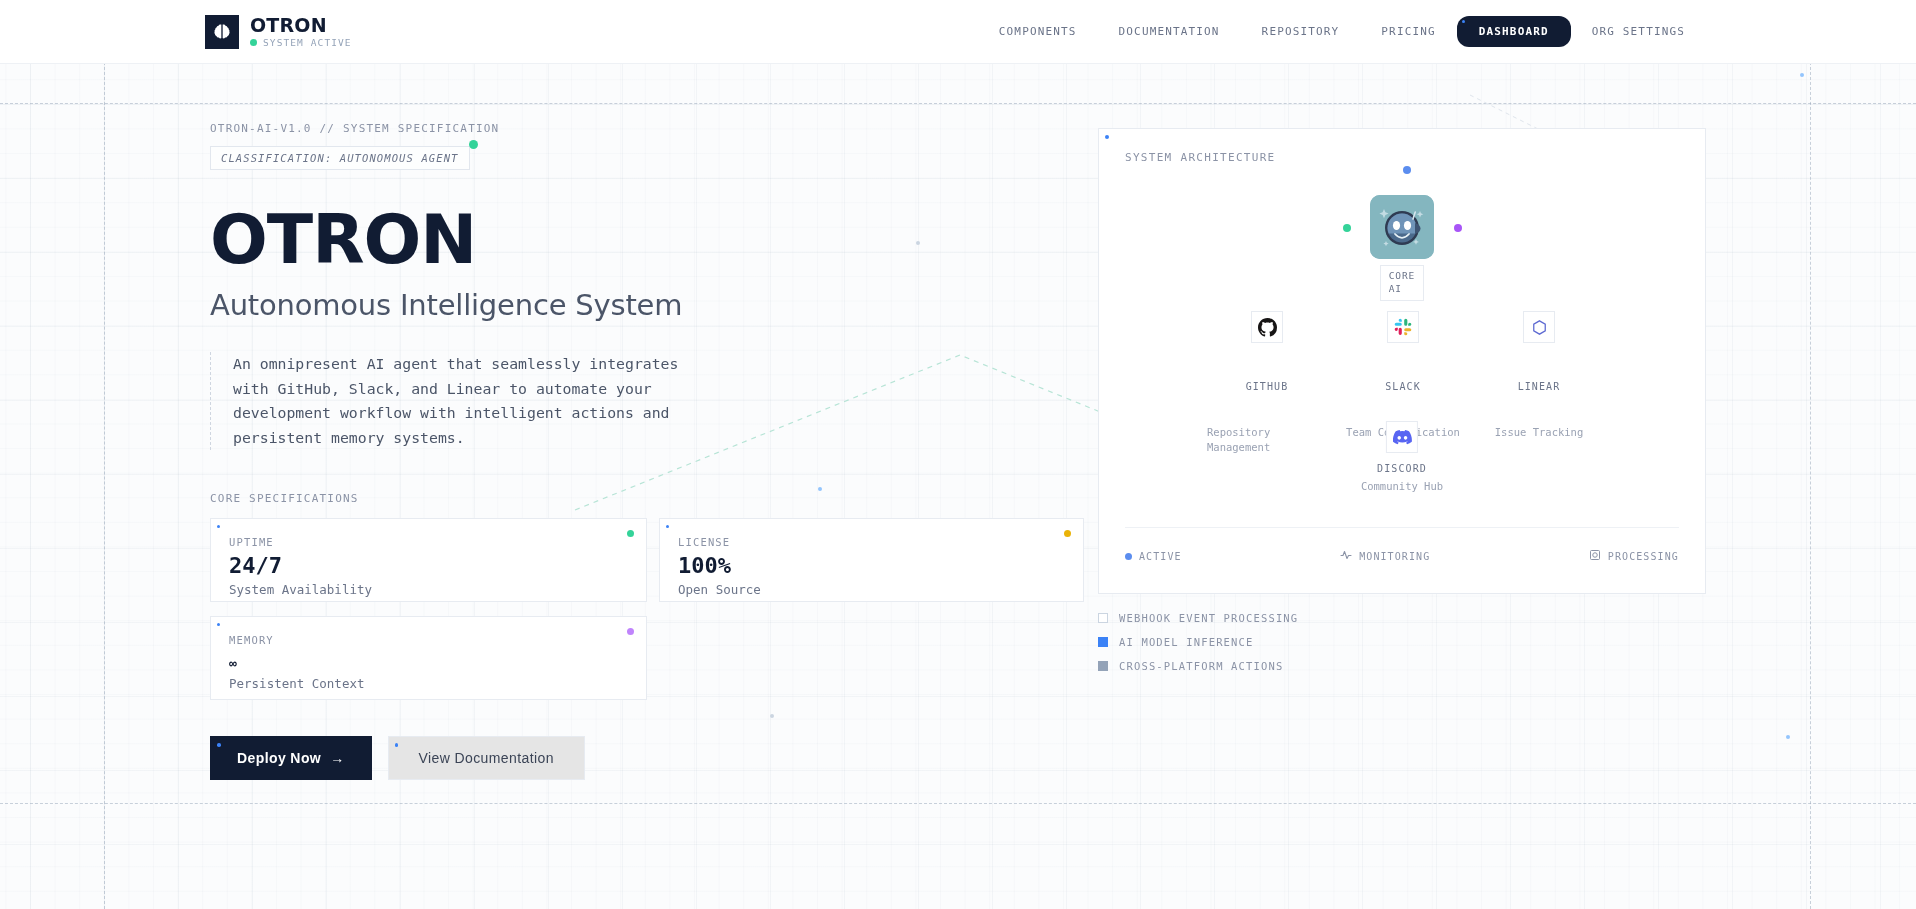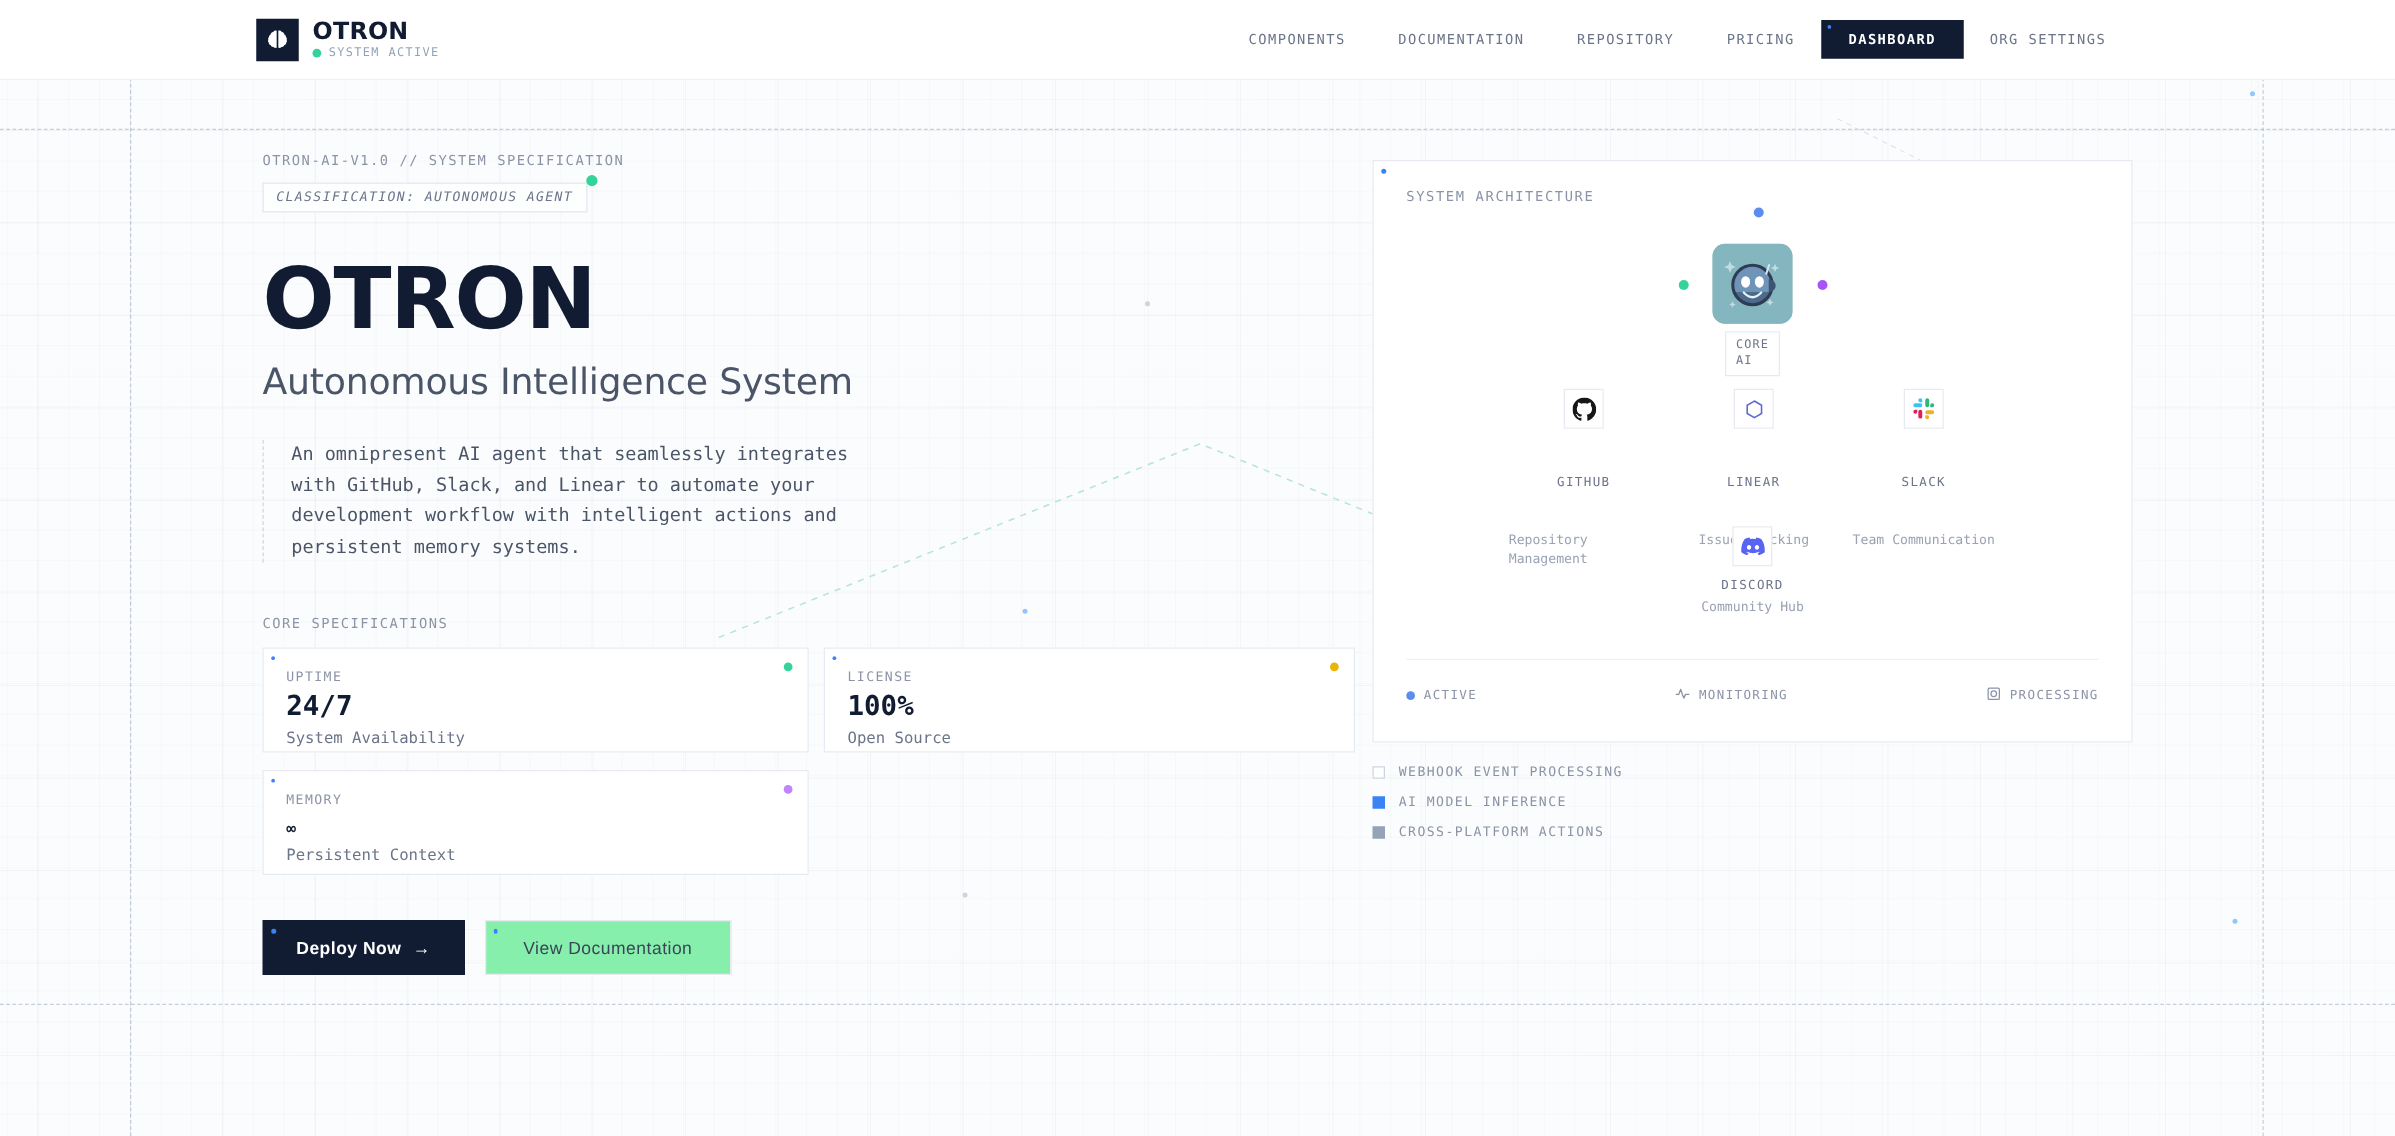--- a/index.html
+++ b/index.html
@@ -69,21 +69,21 @@
   #brand-status-dot { width: 7px; height: 7px; border-radius: 50%; background: #34d399; }
   #brand-status-text { font-size: 9.5px; letter-spacing: 1.1px; color: #94a3b8; }
 
   #nav { margin-left: auto; margin-right: 210px; display: flex; align-items: center; gap: 0; }
   .nav-item {
     font-size: 11px; letter-spacing: 1.15px; color: #6b7489;
     padding: 9px 21px; white-space: nowrap; cursor: pointer;
   }
   .nav-item.active {
     background: #111c33; color: #ffffff; font-weight: 700;
-    position: relative; padding: 9px 22px;
+    position: relative; padding: 9px 22px; border-radius: 12px;
   }
   .nav-item.active .corner-dot {
     position: absolute; top: 4px; left: 5px;
     width: 3px; height: 3px; border-radius: 50%; background: #3b82f6;
   }
 
   
   #left-col { position: absolute; left: 210px; top: 122px; width: 860px; }
 
   #spec-line { font-size: 11px; letter-spacing: 1.2px; color: #8b93a6; }
@@ -144,21 +144,21 @@
   .card-value.small { font-size: 13px; margin-top: 11px; }
   .card-desc { font-size: 12.5px; color: #6b7489; margin-top: 5px; }
 
   #actions { margin-top: 36px; display: flex; gap: 16px; }
   .btn {
     position: relative; font-size: 14px; letter-spacing: 0.4px;
     padding: 13px 26px; cursor: pointer; border: 1px solid transparent;
     display: flex; align-items: center; gap: 9px;
   }
   .btn-primary { background: #111c33; color: #ffffff; font-weight: 700; }
-  .btn-secondary { background: #86efac; color: #3b4456; border-color: #e7ebf1; padding: 13px 30px; }
+  .btn-secondary { background: #e5e5e5; color: #3b4456; border-color: #e7ebf1; padding: 13px 30px; }
   .btn .corner-dot {
     position: absolute; top: 6px; left: 6px;
     width: 3.5px; height: 3.5px; border-radius: 50%; background: #3b82f6;
   }
 
   
   #arch-panel {
     position: absolute; left: 1098px; top: 128px; width: 608px; height: 466px;
     background: #ffffff; border: 1px solid #e7ebf1;
   }
@@ -363,39 +363,39 @@
       <div class="node-icon">
         <svg width="19" height="19" viewBox="0 0 16 16" fill="#171515">
           <path d="M8 0C3.58 0 0 3.58 0 8c0 3.54 2.29 6.53 5.47 7.59.4.07.55-.17.55-.38 0-.19-.01-.82-.01-1.49-2.01.37-2.53-.49-2.69-.94-.09-.23-.48-.94-.82-1.13-.28-.15-.68-.52-.01-.53.63-.01 1.08.58 1.23.82.72 1.21 1.87.87 2.33.66.07-.52.28-.87.51-1.07-1.78-.2-3.64-.89-3.64-3.95 0-.87.31-1.59.82-2.15-.08-.2-.36-1.02.08-2.12 0 0 .67-.21 2.2.82.64-.18 1.32-.27 2-.27s1.36.09 2 .27c1.53-1.04 2.2-.82 2.2-.82.44 1.1.16 1.92.08 2.12.51.56.82 1.27.82 2.15 0 3.07-1.87 3.75-3.65 3.95.29.25.54.73.54 1.48 0 1.07-.01 1.93-.01 2.2 0 .21.15.46.55.38A8.01 8.01 0 0 0 16 8c0-4.42-3.58-8-8-8z"></path>
         </svg>
       </div>
       <div class="node-name">GITHUB</div>
       <div class="node-desc">Repository Management</div>
     </div>
     <div class="node">
       <div class="node-icon">
-        <svg width="17" height="17" viewBox="0 0 24 24" fill="none" stroke="#5E6AD2" stroke-width="1.8">
-          <path d="M12 2.6l8.1 4.7v9.4L12 21.4 3.9 16.7V7.3z"></path>
-        </svg>
-      </div>
-      <div class="node-name">LINEAR</div>
-      <div class="node-desc">Issue Tracking</div>
-    </div>
-    <div class="node">
-      <div class="node-icon">
         <svg width="18" height="18" viewBox="0 0 24 24">
           <path fill="#E01E5A" d="M5.1 15.1a2.1 2.1 0 1 1-2.1-2.1h2.1v2.1zm1.1 0a2.1 2.1 0 0 1 4.2 0v5.3a2.1 2.1 0 0 1-4.2 0v-5.3z"></path>
           <path fill="#36C5F0" d="M8.3 5.1a2.1 2.1 0 1 1 2.1-2.1v2.1H8.3zm0 1.1a2.1 2.1 0 0 1 0 4.2H3a2.1 2.1 0 0 1 0-4.2h5.3z"></path>
           <path fill="#2EB67D" d="M18.9 8.3a2.1 2.1 0 1 1 2.1 2.1h-2.1V8.3zm-1.1 0a2.1 2.1 0 0 1-4.2 0V3a2.1 2.1 0 0 1 4.2 0v5.3z"></path>
           <path fill="#ECB22E" d="M15.7 18.9a2.1 2.1 0 1 1-2.1 2.1v-2.1h2.1zm0-1.1a2.1 2.1 0 0 1 0-4.2H21a2.1 2.1 0 0 1 0 4.2h-5.3z"></path>
         </svg>
       </div>
       <div class="node-name">SLACK</div>
       <div class="node-desc">Team Communication</div>
     </div>
+    <div class="node">
+      <div class="node-icon">
+        <svg width="17" height="17" viewBox="0 0 24 24" fill="none" stroke="#5E6AD2" stroke-width="1.8">
+          <path d="M12 2.6l8.1 4.7v9.4L12 21.4 3.9 16.7V7.3z"></path>
+        </svg>
+      </div>
+      <div class="node-name">LINEAR</div>
+      <div class="node-desc">Issue Tracking</div>
+    </div>
   </div>
 
   <div id="discord-node">
     <div class="node-icon">
       <svg width="19" height="19" viewBox="0 0 24 19" fill="#5865F2">
         <path d="M20.3 1.6A19.8 19.8 0 0 0 15.4.1c-.2.4-.5 1-.7 1.4a18.3 18.3 0 0 0-5.5 0c-.2-.5-.5-1-.7-1.4a19.7 19.7 0 0 0-4.9 1.5C.5 6.2-.3 10.6.1 15a19.9 19.9 0 0 0 6 3c.5-.7.9-1.4 1.3-2.1-.7-.3-1.4-.6-2-1 .2-.1.3-.3.5-.4a14.2 14.2 0 0 0 12.2 0l.5.4c-.6.4-1.3.8-2 1 .4.8.8 1.5 1.3 2.1a19.8 19.8 0 0 0 6-3c.5-5.1-.8-9.5-3.6-13.4zM8.0 12.3c-1.2 0-2.2-1.1-2.2-2.4s1-2.4 2.2-2.4 2.2 1.1 2.2 2.4-1 2.4-2.2 2.4zm8 0c-1.2 0-2.2-1.1-2.2-2.4s1-2.4 2.2-2.4 2.2 1.1 2.2 2.4-1 2.4-2.2 2.4z"></path>
       </svg>
     </div>
     <div class="node-name">DISCORD</div>
     <div class="node-desc">Community Hub</div>

